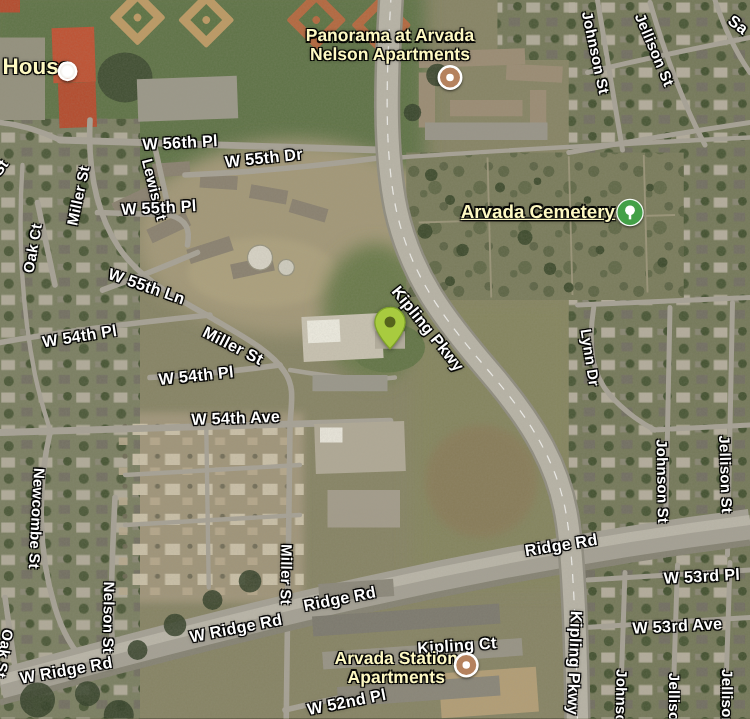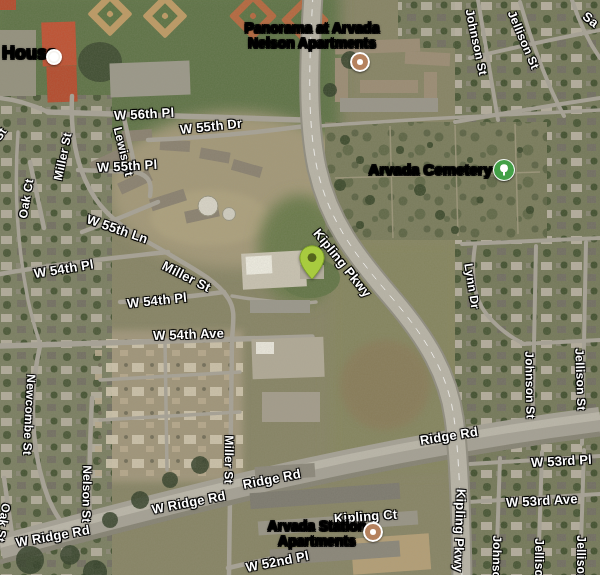--- a/index.html
+++ b/index.html
@@ -2,23 +2,23 @@
 <html style="--pin-green: #a8cb3f; --pin-dot: #55641c; --poi-orange: #b5825e; --cemetery-green: #43a047; --label-white: #ffffff;"><head>
 <meta charset="utf-8">
 <style>
   html,body{margin:0;padding:0;background:#000;}
   #map{position:relative;width:600px;height:575px;overflow:hidden;font-family:"Liberation Sans",sans-serif;background:#878465;}
   #terrain{position:absolute;left:0;top:0;}
   .st{position:absolute;white-space:nowrap;font:700 12px/1.05 "Liberation Sans",sans-serif;color:#fff;
       transform-origin:0 50%;letter-spacing:.2px;
       text-shadow:-1px -1px 0 rgba(0,0,0,.9),1px -1px 0 rgba(0,0,0,.9),-1px 1px 0 rgba(0,0,0,.9),1px 1px 0 rgba(0,0,0,.9),0 0 3px rgba(0,0,0,.75);}
   .st.lg{font-size:13px;}
-  .poi-label{position:absolute;color:#000000;font:700 14px/15px "Liberation Sans",sans-serif;text-align:center;
+  .poi-label{position:absolute;color:#fef9c3;font:700 14px/15px "Liberation Sans",sans-serif;text-align:center;
       text-shadow:-1px -1px 0 rgba(0,0,0,.9),1px -1px 0 rgba(0,0,0,.9),-1px 1px 0 rgba(0,0,0,.9),1px 1px 0 rgba(0,0,0,.9),0 0 3px rgba(0,0,0,.75);}
-  .poi-label.cem{font-size:15px;text-align:right;}
+  .poi-label.cem{font-size:15px;text-align:right;text-decoration:underline;}
   .poi-label.house{font-size:18px;text-align:left;}
   .ctr{transform:translate(-50%,-50%);}
   .poi-dot{position:absolute;border-radius:50%;box-shadow:0 1px 2px rgba(0,0,0,.55);box-sizing:border-box;}
   .poi-dot.orange{width:20px;height:20px;background:var(--poi-orange,#b5825e);border:2.5px solid #fff;}
   .poi-dot.orange::after{content:"";position:absolute;width:6px;height:6px;border-radius:50%;background:#fff;left:50%;top:50%;transform:translate(-50%,-50%);}
   .poi-dot.white{width:16px;height:16px;background:radial-gradient(circle,#ffffff 45%,#ddd8ca);border:2px solid #fff;}
   .poi-dot.green{width:22px;height:22px;background:var(--cemetery-green,#43a047);border:1.5px solid rgba(255,255,255,.95);
       display:flex;align-items:center;justify-content:center;}
   #pin{position:absolute;left:299px;top:245px;filter:drop-shadow(0 1px 1.5px rgba(0,0,0,.45));}
 </style>

